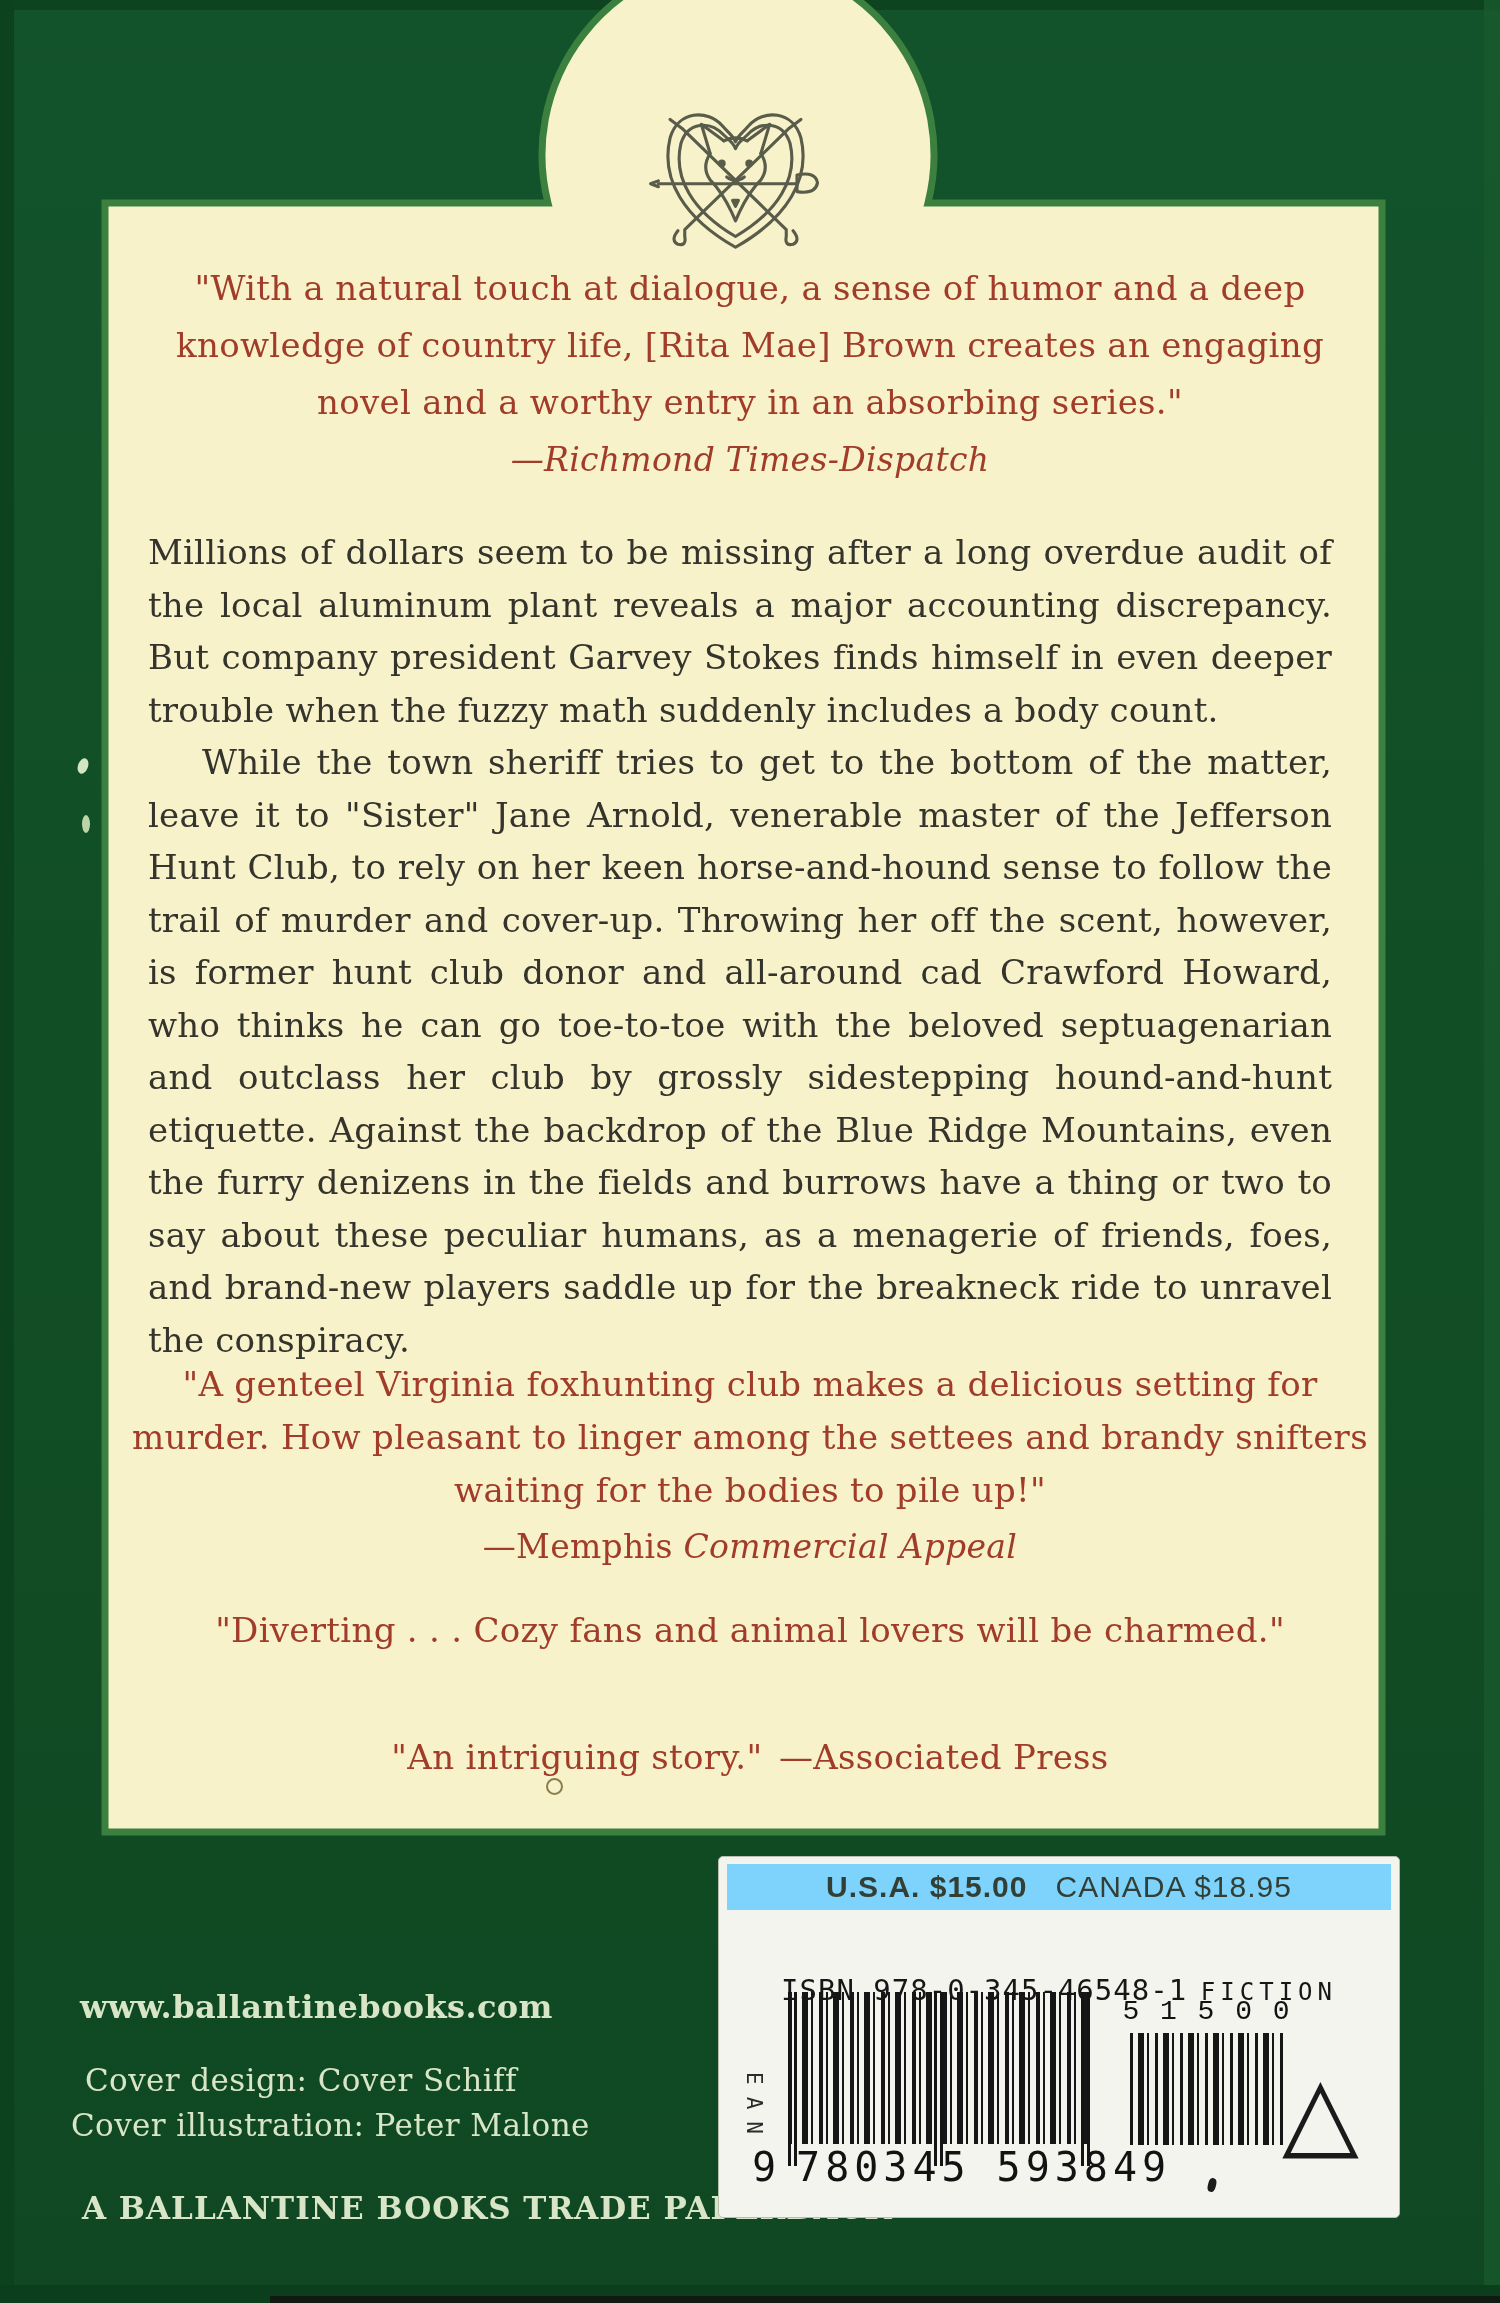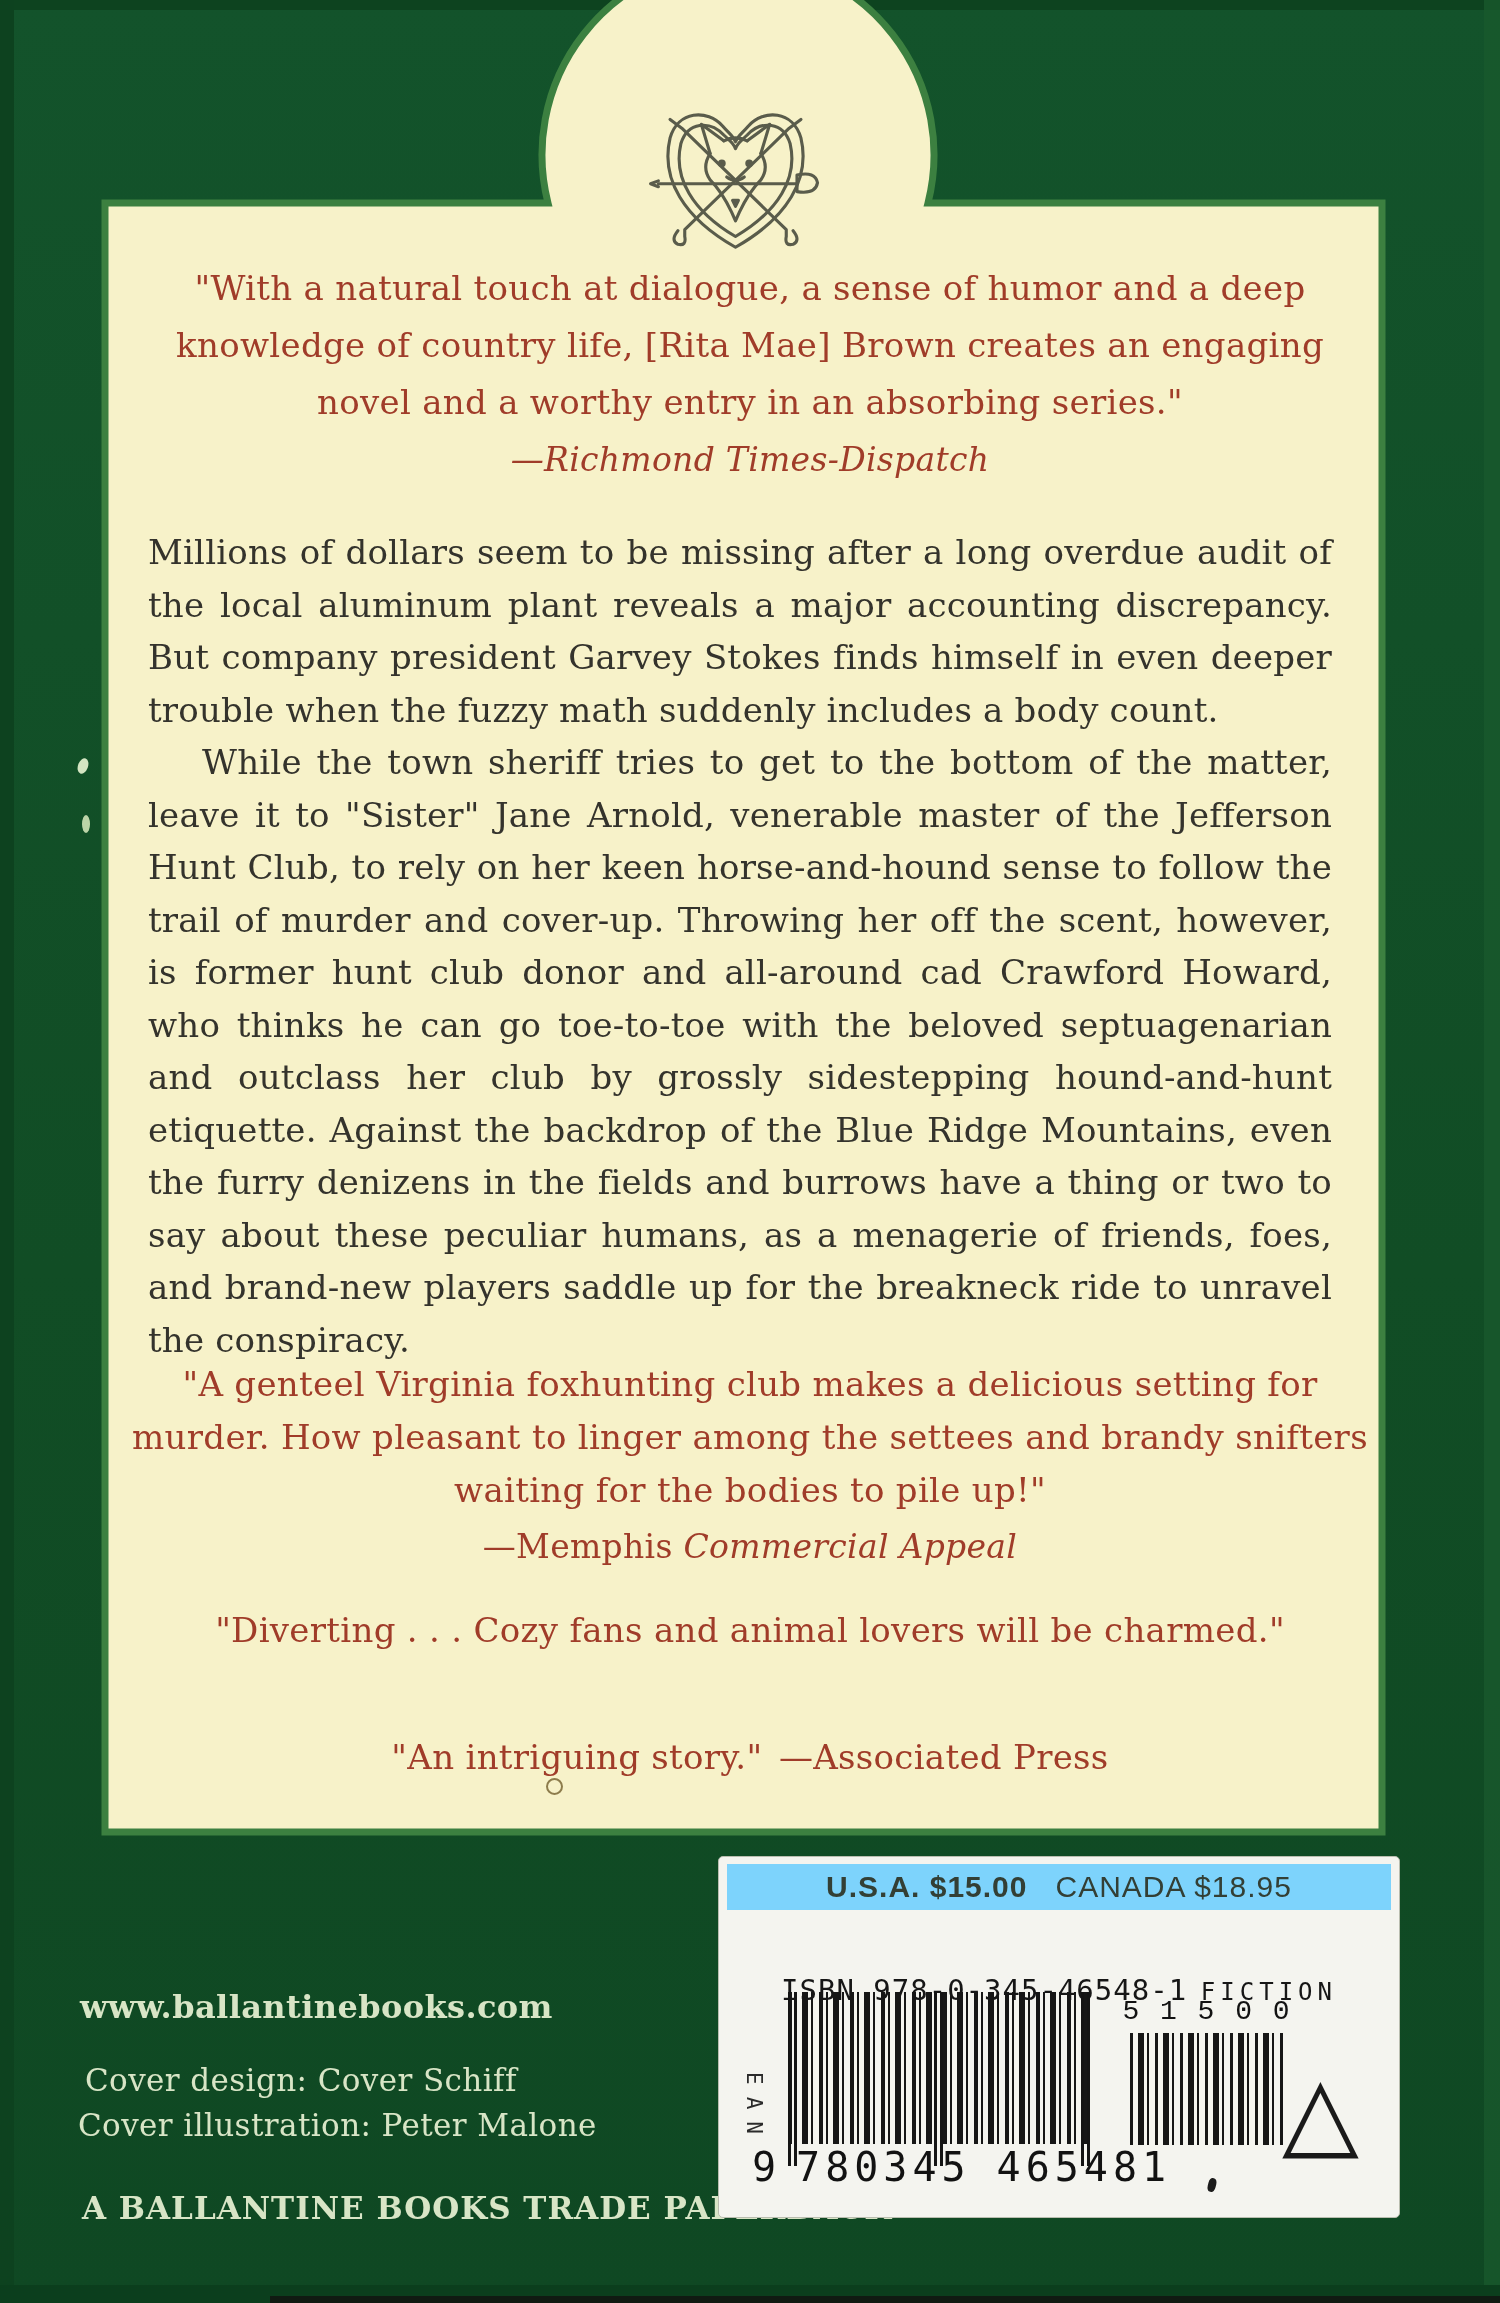--- a/index.html
+++ b/index.html
@@ -36,21 +36,21 @@
     position:absolute;left:148px;top:526px;width:1184px;
     color:#34332c;font-size:34px;line-height:52.5px;text-align:justify;
     letter-spacing:.2px;
   }
   .synopsis p{margin:0;}
   .synopsis p + p{text-indent:54px;}
 
   .footer-text{position:absolute;color:#d8e5c6;letter-spacing:.4px;}
   .f-website{left:80px;top:1988px;font-size:32px;font-weight:bold;}
   .f-design{left:85px;top:2062px;font-size:31px;}
-  .f-illustration{left:78px;top:2107px;font-size:31px;}
+  .f-illustration{left:71px;top:2107px;font-size:31px;}
   .f-imprint{left:82px;top:2190px;font-size:31px;font-weight:bold;letter-spacing:1px;}
 
   .barcode-panel{
     position:absolute;left:718px;top:1856px;width:680px;height:360px;
     background:#f4f4ef;border-radius:5px;border:1px solid #b9bdaf;
   }
   .price-strip{
     position:absolute;left:8px;right:8px;top:7px;height:46px;background:#7dd3fc;
     display:flex;align-items:center;justify-content:center;
     font-family:"Liberation Sans",sans-serif;font-size:30px;color:#333f35;letter-spacing:1px;
@@ -192,21 +192,21 @@
     <div class="bars"></div>
     <div class="guard g1"></div>
     <div class="guard g2"></div>
     <div class="guard g3"></div>
     <div class="guard g4"></div>
     <div class="guard g5"></div>
     <div class="guard g6"></div>
     <div class="ean-digits">
       <span class="lead">9</span>
       <span class="grp1">780345</span>
-      <span class="grp2">465481</span>
+      <span class="grp2">593849</span>
     </div>
   </div>
 
   <div class="addon">
     <div class="code">5 1 5 0 0</div>
     <div class="addon-bars"></div>
   </div>
 
   <div class="triangle">△</div>
 

